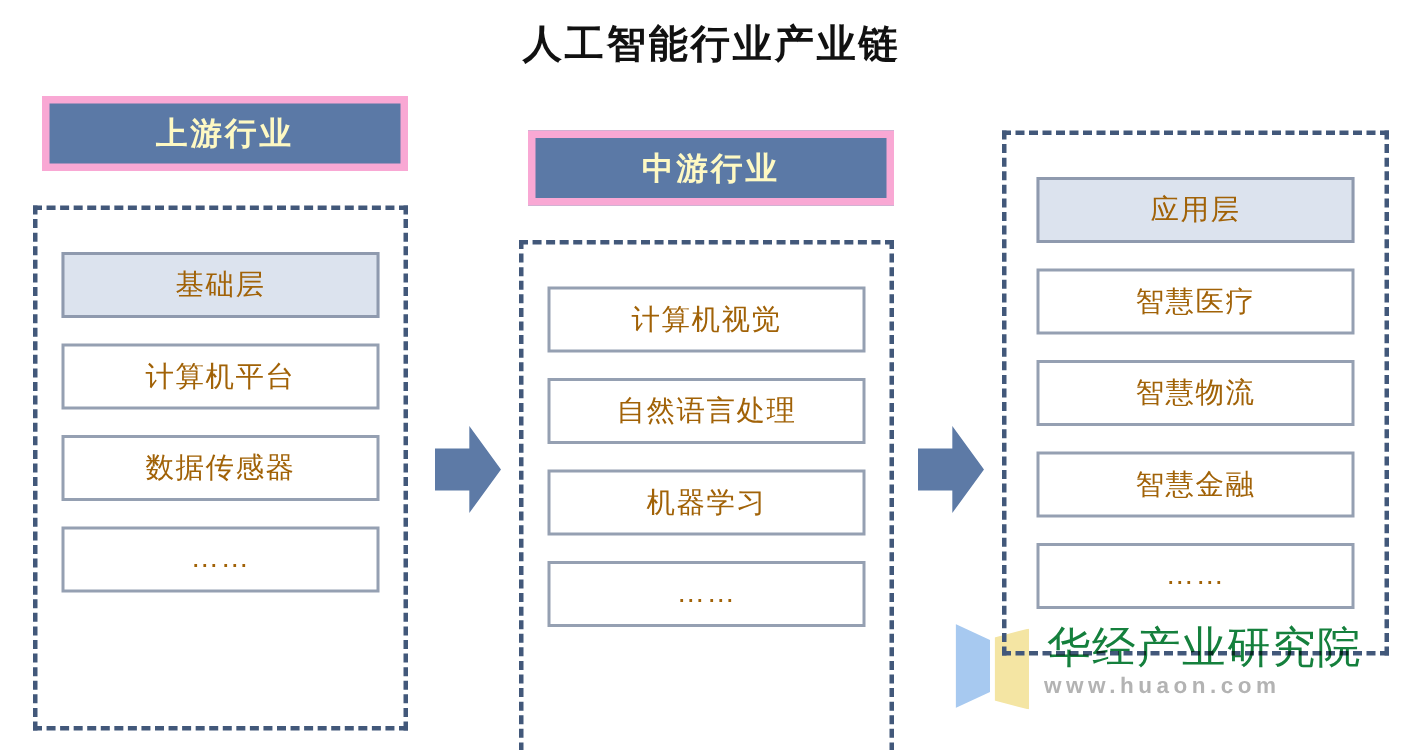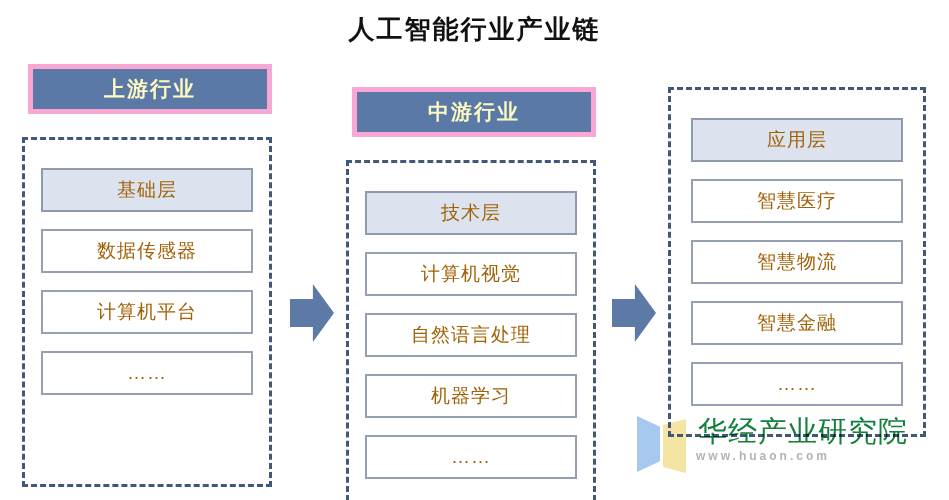--- a/index.html
+++ b/index.html
@@ -52,47 +52,46 @@
     clip-path:polygon(0 11%,100% 0,100% 100%,0 89%);
   }
   .wm-name{
     position:absolute;left:698px;top:412px;z-index:10;
     font-size:29px;color:#15803d;letter-spacing:1px;white-space:nowrap;
     mix-blend-mode:multiply;
     font-family:"Liberation Serif","DejaVu Serif",serif;
   }
   .wm-url{
     position:absolute;left:696px;top:449px;z-index:10;
-    font-size:12px;font-weight:bold;color:#b3b3b3;letter-spacing:3px;
+    font-size:15px;font-weight:bold;color:#b3b3b3;letter-spacing:3px;
     white-space:nowrap;mix-blend-mode:multiply;
   }
 </style>
 </head>
 <body>
 
 <div class="canvas">
 
   <h1 class="title">人工智能行业产业链</h1>
 
   <section class="column col-upstream">
     <div class="col-header">上游行业</div>
     <div class="col-body">
       <div class="box highlight">基础层</div>
+      <div class="box">计算机平台</div>
       <div class="box">数据传感器</div>
-      <div class="box">计算机平台</div>
       <div class="box">……</div>
     </div>
   </section>
 
   <div class="arrow arrow-1"></div>
 
   <section class="column col-midstream">
     <div class="col-header">中游行业</div>
     <div class="col-body">
-      <div class="box highlight">技术层</div>
       <div class="box">计算机视觉</div>
       <div class="box">自然语言处理</div>
       <div class="box">机器学习</div>
       <div class="box">……</div>
     </div>
   </section>
 
   <div class="arrow arrow-2"></div>
 
   <section class="column col-downstream">

